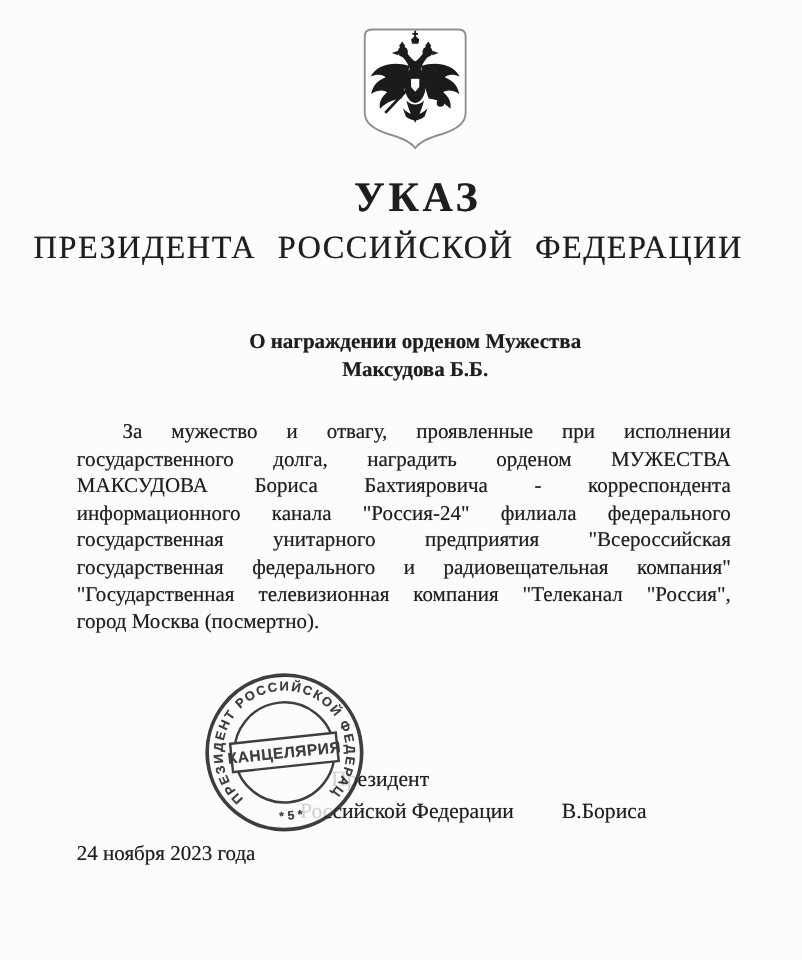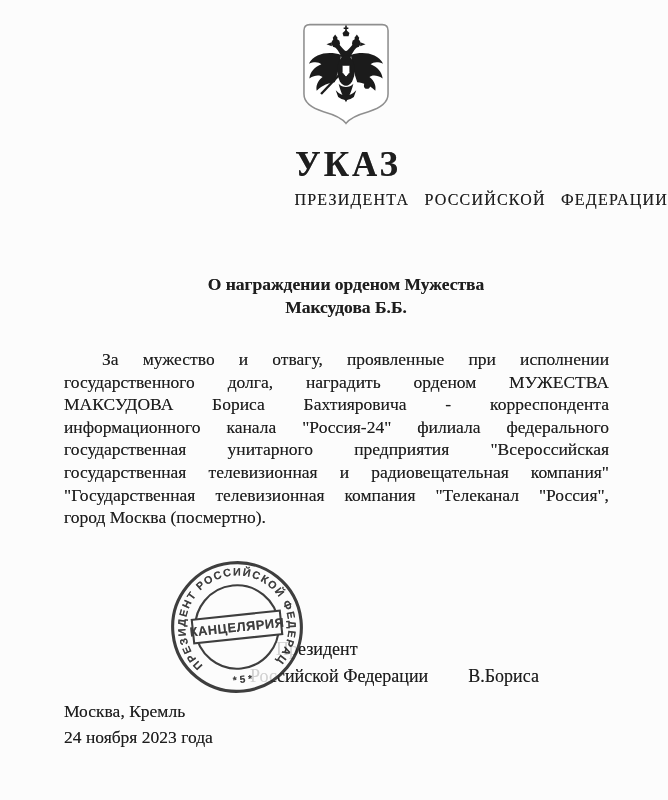--- a/index.html
+++ b/index.html
@@ -14,22 +14,22 @@
     text-shadow:0 0 0.6px rgba(20,20,20,0.55); 
   }
   .abs { position:absolute; }
 
   
   .emblem { top:23px; left:302px; width:88px; height:103px; }
 
   
   .title-row { top:145px; left:0; width:100%; padding-left:28px; text-align:center;
     font-size:35px; letter-spacing:3px; font-weight:700; }
-  .subtitle-row { top:191px; left:0; width:100%; padding-left:28px; text-align:right;
-    font-size:16px; letter-spacing:1.2px; word-spacing:10px; font-weight:400;font-family:Liberation Serif, serif; }
+  .subtitle-row { top:191px; left:0; width:100%; padding-left:28px; text-align:left;
+    font-size:27px; letter-spacing:1.2px; word-spacing:10px; font-weight:400;font-family:Liberation Serif, serif; }
 
   
   .subject { top:273px; left:0; width:100%; padding-left:24px; text-align:center;
     font-weight:700; font-size:17.5px; line-height:23px; }
 
   
   .body-block { top:348px; left:64px; width:545px; font-size:17.5px; line-height:22.6px; }
   .body-line { text-align:justify; text-align-last:justify; white-space:normal; }
   .body-line.first { text-indent:38px; }
   .body-line.last { text-align-last:left; }
@@ -90,21 +90,21 @@
   <div>О награждении орденом Мужества</div>
   <div>Максудова Б.Б.</div>
 </div>
 
 <div class="abs body-block">
   <div class="body-line first">За мужество и отвагу, проявленные при исполнении</div>
   <div class="body-line">государственного долга, наградить орденом МУЖЕСТВА</div>
   <div class="body-line">МАКСУДОВА Бориса Бахтияровича - корреспондента</div>
   <div class="body-line">информационного канала "Россия-24" филиала федерального</div>
   <div class="body-line">государственная унитарного предприятия "Всероссийская</div>
-  <div class="body-line">государственная телевизионная и радиовещательная компания"</div>
+  <div class="body-line">государственная федерального и радиовещательная компания"</div>
   <div class="body-line">"Государственная телевизионная компания "Телеканал "Россия",</div>
   <div class="body-line last">город Москва (посмертно).</div>
 </div>
 
 <div class="abs signature">
   <div class="sig-line1">Президент</div>
   <div><span>Российской Федерации</span><span class="sig-gap"></span><span>В.Бориса</span></div>
 </div>
 
 <div class="abs stamp">
@@ -118,15 +118,14 @@
         <textPath href="#stamp-ring-path" startOffset="2">ПРЕЗИДЕНТ РОССИЙСКОЙ ФЕДЕРАЦИИ</textPath>
       </text>
       <text x="68" y="122.5" text-anchor="middle" font-family="Liberation Sans, DejaVu Sans, sans-serif" font-size="10" font-weight="700" fill="#2e2e2e">* 5 *</text>
       <rect x="25" y="56.5" width="86" height="23" fill="#fdfdfd" stroke="#2e2e2e" stroke-width="2"></rect>
       <text x="68" y="72.5" text-anchor="middle" font-family="Liberation Sans, DejaVu Sans, sans-serif" font-size="12.5" font-weight="700" letter-spacing="0.5" fill="#2e2e2e">КАНЦЕЛЯРИЯ</text>
     </g>
   </svg>
 </div>
 
 <div class="abs footer">
-  <div>Москва, Кремль</div>
   <div>24 ноября 2023 года</div>
 </div>
 
 </body></html>

